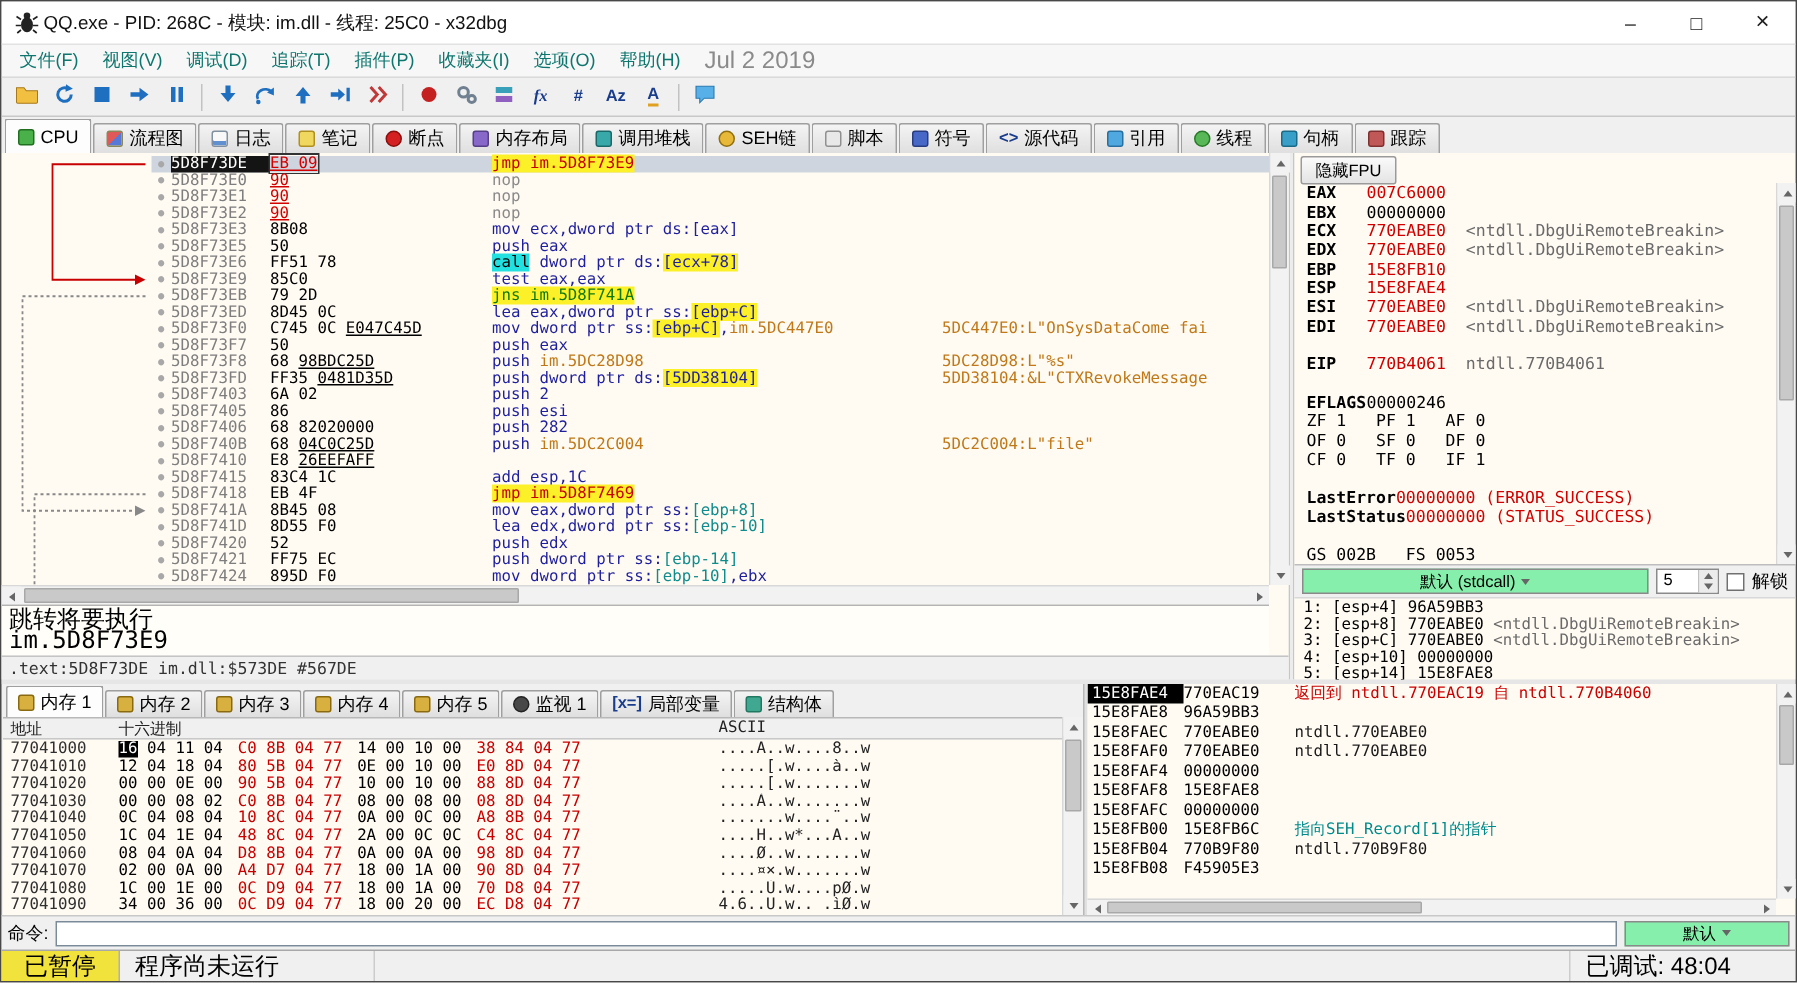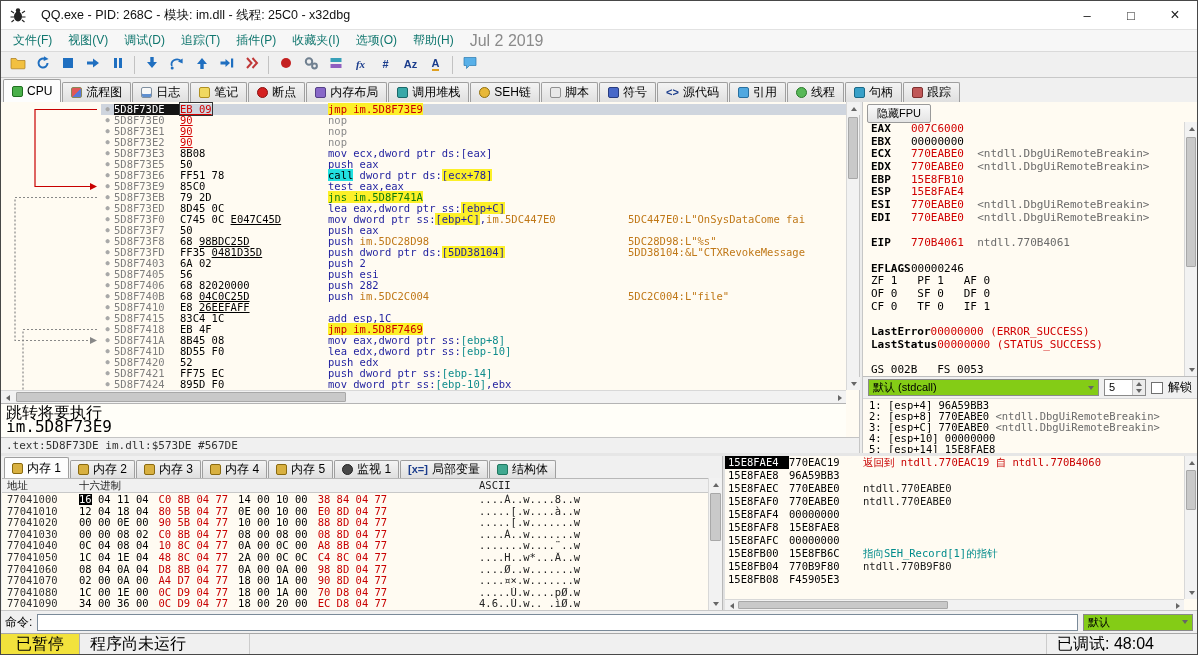--- a/index.html
+++ b/index.html
@@ -1,21 +1,21 @@
 <!DOCTYPE html>
 <html><head>
 <meta charset="utf-8">
 <style>
   *{box-sizing:border-box;margin:0;padding:0}
   html,body{width:1198px;height:655px;overflow:hidden}
   body{font-family:"Liberation Sans","DejaVu Sans",sans-serif;font-size:12px;background:#909090}
   #window{position:relative;width:1198px;height:655px;border:1px solid #484848;background:#f0f0f0;overflow:hidden}
 
   
-  #titlebar{position:absolute;top:0;left:0;right:0;height:29px;background:#ffffff;display:flex;align-items:center;padding-left:8px;gap:14px;border-bottom:1px solid #e2e2e2}
+  #titlebar{position:absolute;top:0;left:0;right:0;height:29px;background:#ffffff;display:flex;align-items:center;padding-left:8px;gap:2px;border-bottom:1px solid #e2e2e2}
   #title-text{color:#111;font-size:12.5px}
   .wctrls{margin-left:auto;display:flex;height:100%}
   .wbtn{width:44px;height:100%;display:flex;align-items:center;justify-content:center;font-size:13px;color:#222;cursor:default}
   .wbtn.wclose{font-size:16px}
   .appicon svg{width:18px;height:18px;display:block}
 
   
   #menubar{position:absolute;top:29px;left:0;right:0;height:21px;background:#f7f7f7;display:flex;align-items:center;padding-left:4px}
   .menu-item{padding:2px 8px;color:#0f766e}
   .build-date{color:#8a8a8a;margin-left:8px;font-size:16px}
@@ -101,21 +101,21 @@
   
   #regs-head{height:20px;display:flex;align-items:center;padding:2px 0 0 4px}
   #hide-fpu{border:1px solid #9a9a9a;background:linear-gradient(#fafafa,#e4e4e4);font-size:11px;padding:1px 9px;border-radius:2px;font-family:inherit}
   #regs-list{position:absolute;top:20px;bottom:77px;left:0;right:13px;overflow:hidden;font-family:"DejaVu Sans Mono",monospace;font-size:11px;line-height:12.7px;padding:1px 0 0 8px;white-space:pre}
   .rrow{height:12.7px}
   .rname{display:inline-block;min-width:40px;font-weight:bold;color:#000}
   .rval{color:#000}
   .rval.chg{color:#d00000}
   .rnote{color:#6a6a6a}
   #conv-row{position:absolute;bottom:55px;height:22px;left:0;right:0;background:#f0f0f0;border-top:1px solid #bdbdbd;display:flex;align-items:center;gap:5px;padding:0 5px}
-  .combo{height:17px;background:#84cc16;border:1px solid #8a8a8a;font-size:11px;display:flex;justify-content:space-between;align-items:center;padding:0 4px;gap:4px}
+  .combo{height:17px;background:#86efac;border:1px solid #8a8a8a;font-size:11px;display:flex;justify-content:center;align-items:center;padding:0 4px;gap:4px}
   #conv-combo{flex:1}
   .spin{width:42px;height:17px;border:1px solid #8a8a8a;background:#fff;display:flex}
   .spin-val{flex:1;font-size:11px;padding-left:4px;line-height:15px}
   .spin-btns{width:13px;display:flex;flex-direction:column;border-left:1px solid #c0c0c0}
   .spin-b{flex:1;display:flex;align-items:center;justify-content:center;background:#ececec}
   .cb{width:12px;height:12px;border:1px solid #707070;background:#fff;display:inline-block;flex:none}
   .cb-label{font-size:12px}
   #args-list{position:absolute;bottom:0;height:55px;left:0;right:0;background:#fffbf2;font-family:"DejaVu Sans Mono",monospace;font-size:10.5px;line-height:11px;padding:1px 0 0 6px;white-space:pre;border-top:1px solid #d8d8d8}
 
   
@@ -370,21 +370,21 @@
             <div class="drow"><span class="dd">●</span><span class="da">5D8F73E5</span><span class="db"><span class="sg-b">50</span></span><span class="di"><span class="sg-txt">push eax</span></span><span class="dc"></span></div>
             <div class="drow"><span class="dd">●</span><span class="da">5D8F73E6</span><span class="db"><span class="sg-b">FF51 78</span></span><span class="di"><span class="sg-call">call</span><span class="sg-txt"> dword ptr ds:</span><span class="sg-hl">[ecx+78]</span></span><span class="dc"></span></div>
             <div class="drow"><span class="dd">●</span><span class="da">5D8F73E9</span><span class="db"><span class="sg-b">85C0</span></span><span class="di"><span class="sg-txt">test eax,eax</span></span><span class="dc"></span></div>
             <div class="drow"><span class="dd">●</span><span class="da">5D8F73EB</span><span class="db"><span class="sg-b">79 2D</span></span><span class="di"><span class="sg-jcc">jns im.5D8F741A</span></span><span class="dc"></span></div>
             <div class="drow"><span class="dd">●</span><span class="da">5D8F73ED</span><span class="db"><span class="sg-b">8D45 0C</span></span><span class="di"><span class="sg-txt">lea eax,dword ptr ss:</span><span class="sg-hl">[ebp+C]</span></span><span class="dc"></span></div>
             <div class="drow"><span class="dd">●</span><span class="da">5D8F73F0</span><span class="db"><span class="sg-b">C745 0C </span><span class="sg-bu">E047C45D</span></span><span class="di"><span class="sg-txt">mov dword ptr ss:</span><span class="sg-hl">[ebp+C]</span><span class="sg-txt">,</span><span class="sg-mod">im.5DC447E0</span></span><span class="dc">5DC447E0:L"OnSysDataCome fai</span></div>
             <div class="drow"><span class="dd">●</span><span class="da">5D8F73F7</span><span class="db"><span class="sg-b">50</span></span><span class="di"><span class="sg-txt">push eax</span></span><span class="dc"></span></div>
             <div class="drow"><span class="dd">●</span><span class="da">5D8F73F8</span><span class="db"><span class="sg-b">68 </span><span class="sg-bu">98BDC25D</span></span><span class="di"><span class="sg-txt">push </span><span class="sg-mod">im.5DC28D98</span></span><span class="dc">5DC28D98:L"%s"</span></div>
             <div class="drow"><span class="dd">●</span><span class="da">5D8F73FD</span><span class="db"><span class="sg-b">FF35 </span><span class="sg-bu">0481D35D</span></span><span class="di"><span class="sg-txt">push dword ptr ds:</span><span class="sg-hl">[5DD38104]</span></span><span class="dc">5DD38104:&amp;L"CTXRevokeMessage</span></div>
             <div class="drow"><span class="dd">●</span><span class="da">5D8F7403</span><span class="db"><span class="sg-b">6A 02</span></span><span class="di"><span class="sg-txt">push 2</span></span><span class="dc"></span></div>
-            <div class="drow"><span class="dd">●</span><span class="da">5D8F7405</span><span class="db"><span class="sg-b">56</span></span><span class="di"><span class="sg-txt">push esi</span></span><span class="dc"></span></div>
+            <div class="drow"><span class="dd">●</span><span class="da">5D8F7405</span><span class="db"><span class="sg-b">86</span></span><span class="di"><span class="sg-txt">push esi</span></span><span class="dc"></span></div>
             <div class="drow"><span class="dd">●</span><span class="da">5D8F7406</span><span class="db"><span class="sg-b">68 82020000</span></span><span class="di"><span class="sg-txt">push 282</span></span><span class="dc"></span></div>
             <div class="drow"><span class="dd">●</span><span class="da">5D8F740B</span><span class="db"><span class="sg-b">68 </span><span class="sg-bu">04C0C25D</span></span><span class="di"><span class="sg-txt">push </span><span class="sg-mod">im.5DC2C004</span></span><span class="dc">5DC2C004:L"file"</span></div>
             <div class="drow"><span class="dd">●</span><span class="da">5D8F7410</span><span class="db"><span class="sg-b">E8 </span><span class="sg-bu">26EEFAFF</span></span><span class="dc"></span></div>
             <div class="drow"><span class="dd">●</span><span class="da">5D8F7415</span><span class="db"><span class="sg-b">83C4 1C</span></span><span class="di"><span class="sg-txt">add esp,1C</span></span><span class="dc"></span></div>
             <div class="drow"><span class="dd">●</span><span class="da">5D8F7418</span><span class="db"><span class="sg-b">EB 4F</span></span><span class="di"><span class="sg-jmp">jmp im.5D8F7469</span></span><span class="dc"></span></div>
             <div class="drow"><span class="dd">●</span><span class="da">5D8F741A</span><span class="db"><span class="sg-b">8B45 08</span></span><span class="di"><span class="sg-txt">mov eax,dword ptr ss:</span><span class="sg-st">[ebp+8]</span></span><span class="dc"></span></div>
             <div class="drow"><span class="dd">●</span><span class="da">5D8F741D</span><span class="db"><span class="sg-b">8D55 F0</span></span><span class="di"><span class="sg-txt">lea edx,dword ptr ss:</span><span class="sg-st">[ebp-10]</span></span><span class="dc"></span></div>
             <div class="drow"><span class="dd">●</span><span class="da">5D8F7420</span><span class="db"><span class="sg-b">52</span></span><span class="di"><span class="sg-txt">push edx</span></span><span class="dc"></span></div>
             <div class="drow"><span class="dd">●</span><span class="da">5D8F7421</span><span class="db"><span class="sg-b">FF75 EC</span></span><span class="di"><span class="sg-txt">push dword ptr ss:</span><span class="sg-st">[ebp-14]</span></span><span class="dc"></span></div>
             <div class="drow"><span class="dd">●</span><span class="da">5D8F7424</span><span class="db"><span class="sg-b">895D F0</span></span><span class="di"><span class="sg-txt">mov dword ptr ss:</span><span class="sg-st">[ebp-10]</span><span class="sg-txt">,ebx</span></span><span class="dc"></span></div>

